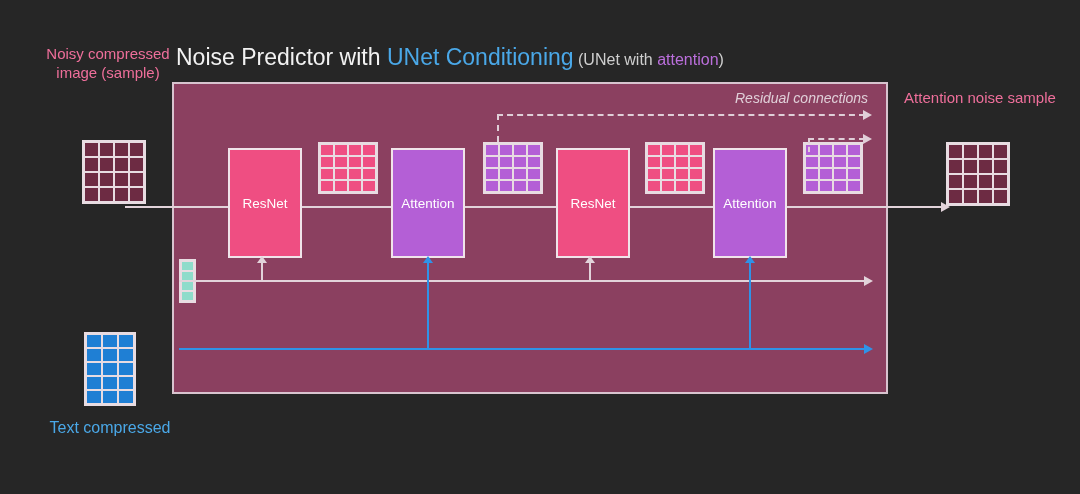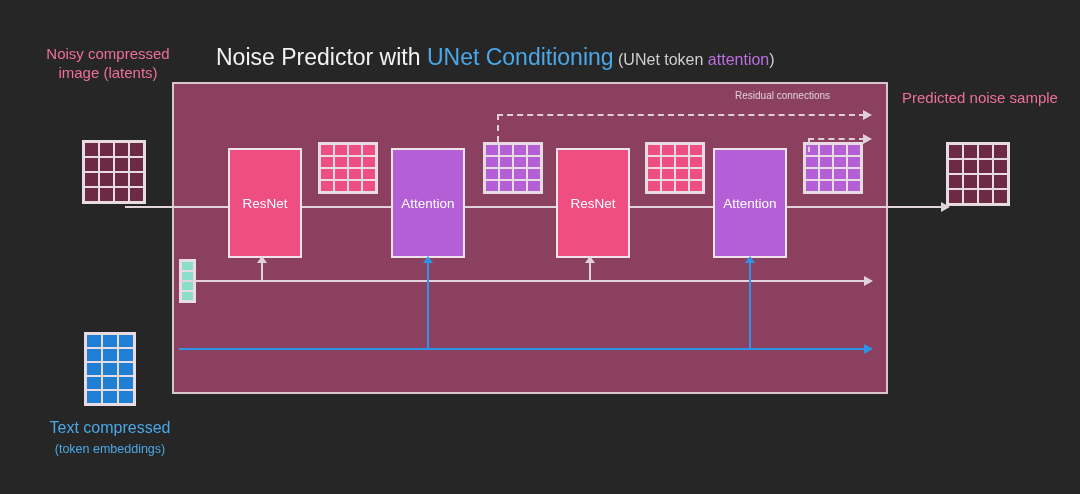--- a/index.html
+++ b/index.html
@@ -1,21 +1,21 @@
 <!DOCTYPE html>
 <html><head>
 <meta charset="utf-8">
 <style>
   html,body{margin:0;padding:0;background:#000;}
   body{font-family:"Liberation Sans",sans-serif;}
   #stage{position:relative;width:1080px;height:494px;background:#262626;overflow:hidden;}
 
   
   #title{position:absolute;left:176px;top:44px;font-size:23px;white-space:nowrap;}
-  #title .t-main{color:#f2f2f2;margin-left:40px;}
+  #title .t-main{color:#f2f2f2;}
   #title .t-accent{color:#4aa8e8;}
   #title .t-sub{color:#cfcfcf;font-size:16px;}
   #title .t-sub-accent{color:#bb6fdc;font-size:16px;}
 
   
   #panel{position:absolute;left:172px;top:82px;width:716px;height:312px;
          background:#8b4060;border:2px solid #d8c4cf;box-sizing:border-box;}
 
   
   .side-label{position:absolute;text-align:center;line-height:1.28;}
@@ -90,42 +90,42 @@
   #fu-a1{left:427px;top:262px;width:2px;height:86px;}
   #fu-a1-h{left:423px;top:256px;}
   #fu-a2{left:749px;top:262px;width:2px;height:86px;}
   #fu-a2-h{left:745px;top:256px;}
 
   #flow-main-head{left:941px;top:202px;}
   #noise-head{left:864px;top:276px;}
   #text-head{left:864px;top:344px;}
 
   
-  #res-label{position:absolute;left:735px;top:90px;color:#e0cfd8;font-size:10px;white-space:nowrap;}
+  #res-label{position:absolute;left:735px;top:90px;color:#e0cfd8;font-size:14px;white-space:nowrap;font-style:italic;}
   .dash-h{position:absolute;height:0;border-top:2px dashed #e0cfd8;}
   .dash-v{position:absolute;width:0;border-left:2px dashed #e0cfd8;}
   #res1-v{left:497px;top:114px;height:28px;}
   #res1-h{left:497px;top:114px;width:368px;}
   #res1-head{left:863px;top:110px;}
   #res2-v{left:808px;top:138px;height:14px;}
   #res2-h{left:808px;top:138px;width:57px;}
   #res2-head{left:863px;top:134px;}
   .dash-head{position:absolute;width:0;height:0;border-top:5px solid transparent;
              border-bottom:5px solid transparent;border-left:9px solid #e0cfd8;}
 </style>
 </head>
 <body>
 
 <div id="stage">
 
   <div id="title">
-    <span class="t-main">Noise Predictor with </span><span class="t-accent">UNet Conditioning</span><span class="t-sub"> (UNet token </span><span class="t-sub-accent">attention</span><span class="t-sub">)</span>
-  </div>
-
-  <div id="lbl-latents" class="side-label">Noisy compressed image (latents)</div>
+    <span class="t-main">Noise Predictor with </span><span class="t-accent">UNet Conditioning</span><span class="t-sub"> (UNet with </span><span class="t-sub-accent">attention</span><span class="t-sub">)</span>
+  </div>
+
+  <div id="lbl-latents" class="side-label">Noisy compressed image (sample)</div>
   <div id="grid-latents" class="grid" style="grid-template-columns: repeat(4, auto);">
       <i style="background: rgb(109, 43, 67);"></i>
       <i style="background: rgb(109, 43, 67);"></i>
       <i style="background: rgb(109, 43, 67);"></i>
       <i style="background: rgb(109, 43, 67);"></i>
       <i style="background: rgb(109, 43, 67);"></i>
       <i style="background: rgb(109, 43, 67);"></i>
       <i style="background: rgb(109, 43, 67);"></i>
       <i style="background: rgb(109, 43, 67);"></i>
       <i style="background: rgb(109, 43, 67);"></i>
@@ -151,24 +151,23 @@
       <i style="background: rgb(31, 127, 212);"></i>
       <i style="background: rgb(31, 127, 212);"></i>
       <i style="background: rgb(31, 127, 212);"></i>
       <i style="background: rgb(31, 127, 212);"></i>
       <i style="background: rgb(31, 127, 212);"></i>
       <i style="background: rgb(31, 127, 212);"></i>
       <i style="background: rgb(31, 127, 212);"></i>
     </div>
   <div id="lbl-text" class="side-label">
     <span>Text compressed</span>
-    <span class="sub">(token embeddings)</span>
-  </div>
-
-  <div id="lbl-predicted" class="side-label">Predicted noise sample</div>
+  </div>
+
+  <div id="lbl-predicted" class="side-label">Attention noise sample</div>
   <div id="grid-predicted" class="grid" style="grid-template-columns: repeat(4, auto);">
       <i style="background: rgb(109, 43, 67);"></i>
       <i style="background: rgb(109, 43, 67);"></i>
       <i style="background: rgb(109, 43, 67);"></i>
       <i style="background: rgb(109, 43, 67);"></i>
       <i style="background: rgb(109, 43, 67);"></i>
       <i style="background: rgb(109, 43, 67);"></i>
       <i style="background: rgb(109, 43, 67);"></i>
       <i style="background: rgb(109, 43, 67);"></i>
       <i style="background: rgb(109, 43, 67);"></i>

